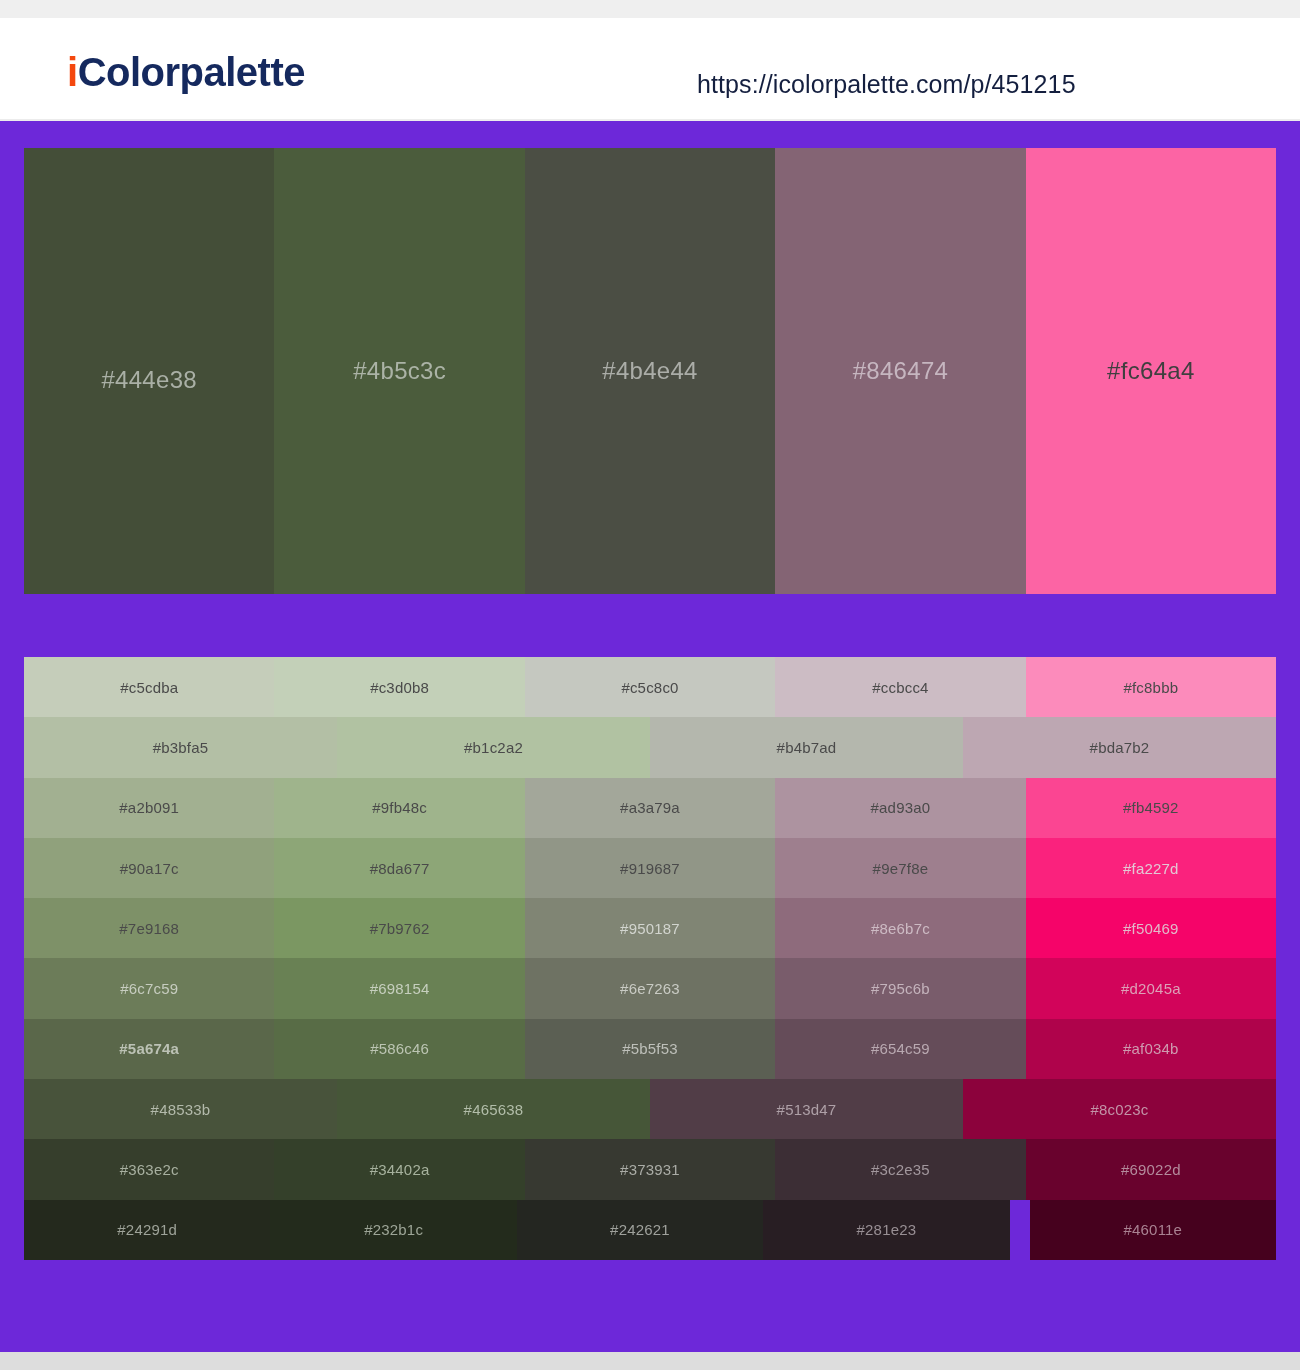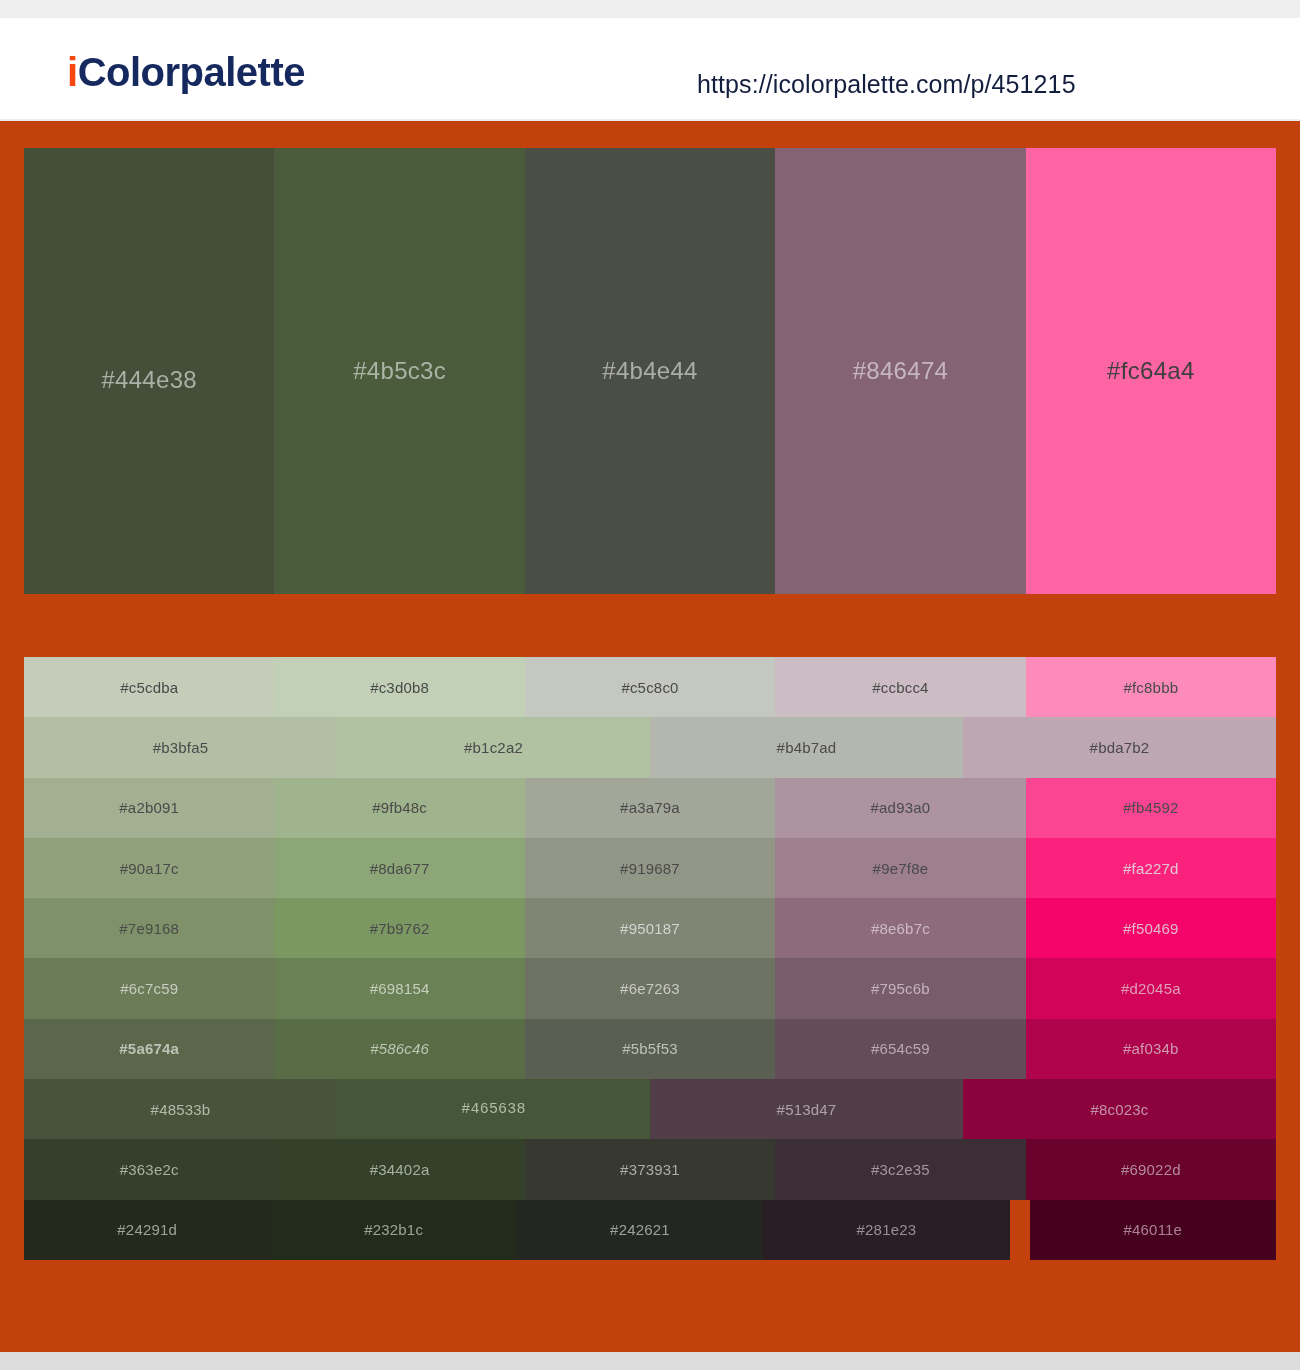--- a/index.html
+++ b/index.html
@@ -10,21 +10,21 @@
     height: 1370px;
     background: #ffffff;
     font-family: "Liberation Sans", sans-serif;
     overflow: hidden;
   }
 
   #page {
     position: relative;
     width: 1300px;
     height: 1370px;
-    background: #c2410c;
+    background: #6d28d9;
   }
 
   
   .top-strip {
     position: absolute;
     top: 0; left: 0;
     width: 1300px;
     height: 18px;
     background: #efefef;
   }
@@ -252,37 +252,37 @@
         </div>
         <div class="shade-cell" style="background: rgb(210, 4, 90);">
           <span class="cell-label" style="color: rgb(221, 160, 183);">#d2045a</span>
         </div>
       </div>
       <div class="shade-row">
         <div class="shade-cell" style="background: rgb(90, 103, 74); font-weight: bold;">
           <span class="cell-label" style="color: rgb(188, 194, 181);">#5a674a</span>
         </div>
         <div class="shade-cell" style="background: rgb(88, 108, 70);">
-          <span class="cell-label" style="color: rgb(188, 197, 179); font-style: italic;">#586c46</span>
+          <span class="cell-label" style="color: rgb(188, 197, 179);">#586c46</span>
         </div>
         <div class="shade-cell" style="background: rgb(91, 95, 83);">
           <span class="cell-label" style="color: rgb(190, 192, 186);">#5b5f53</span>
         </div>
         <div class="shade-cell" style="background: rgb(101, 76, 89);">
           <span class="cell-label" style="color: rgb(185, 169, 177);">#654c59</span>
         </div>
         <div class="shade-cell" style="background: rgb(175, 3, 75);">
           <span class="cell-label" style="color: rgb(207, 154, 175);">#af034b</span>
         </div>
       </div>
       <div class="shade-row">
         <div class="shade-cell" style="background: rgb(72, 83, 59);">
           <span class="cell-label" style="color: rgb(179, 186, 171);">#48533b</span>
         </div>
-        <div class="shade-cell" style="background: rgb(70, 86, 56); font-family: Liberation Mono, monospace;">
+        <div class="shade-cell" style="background: rgb(70, 86, 56);">
           <span class="cell-label" style="color: rgb(178, 189, 169);">#465638</span>
         </div>
         <div class="shade-cell" style="background: rgb(81, 61, 71);">
           <span class="cell-label" style="color: rgb(174, 160, 167);">#513d47</span>
         </div>
         <div class="shade-cell" style="background: rgb(140, 2, 60);">
           <span class="cell-label" style="color: rgb(195, 147, 167);">#8c023c</span>
         </div>
       </div>
       <div class="shade-row">

